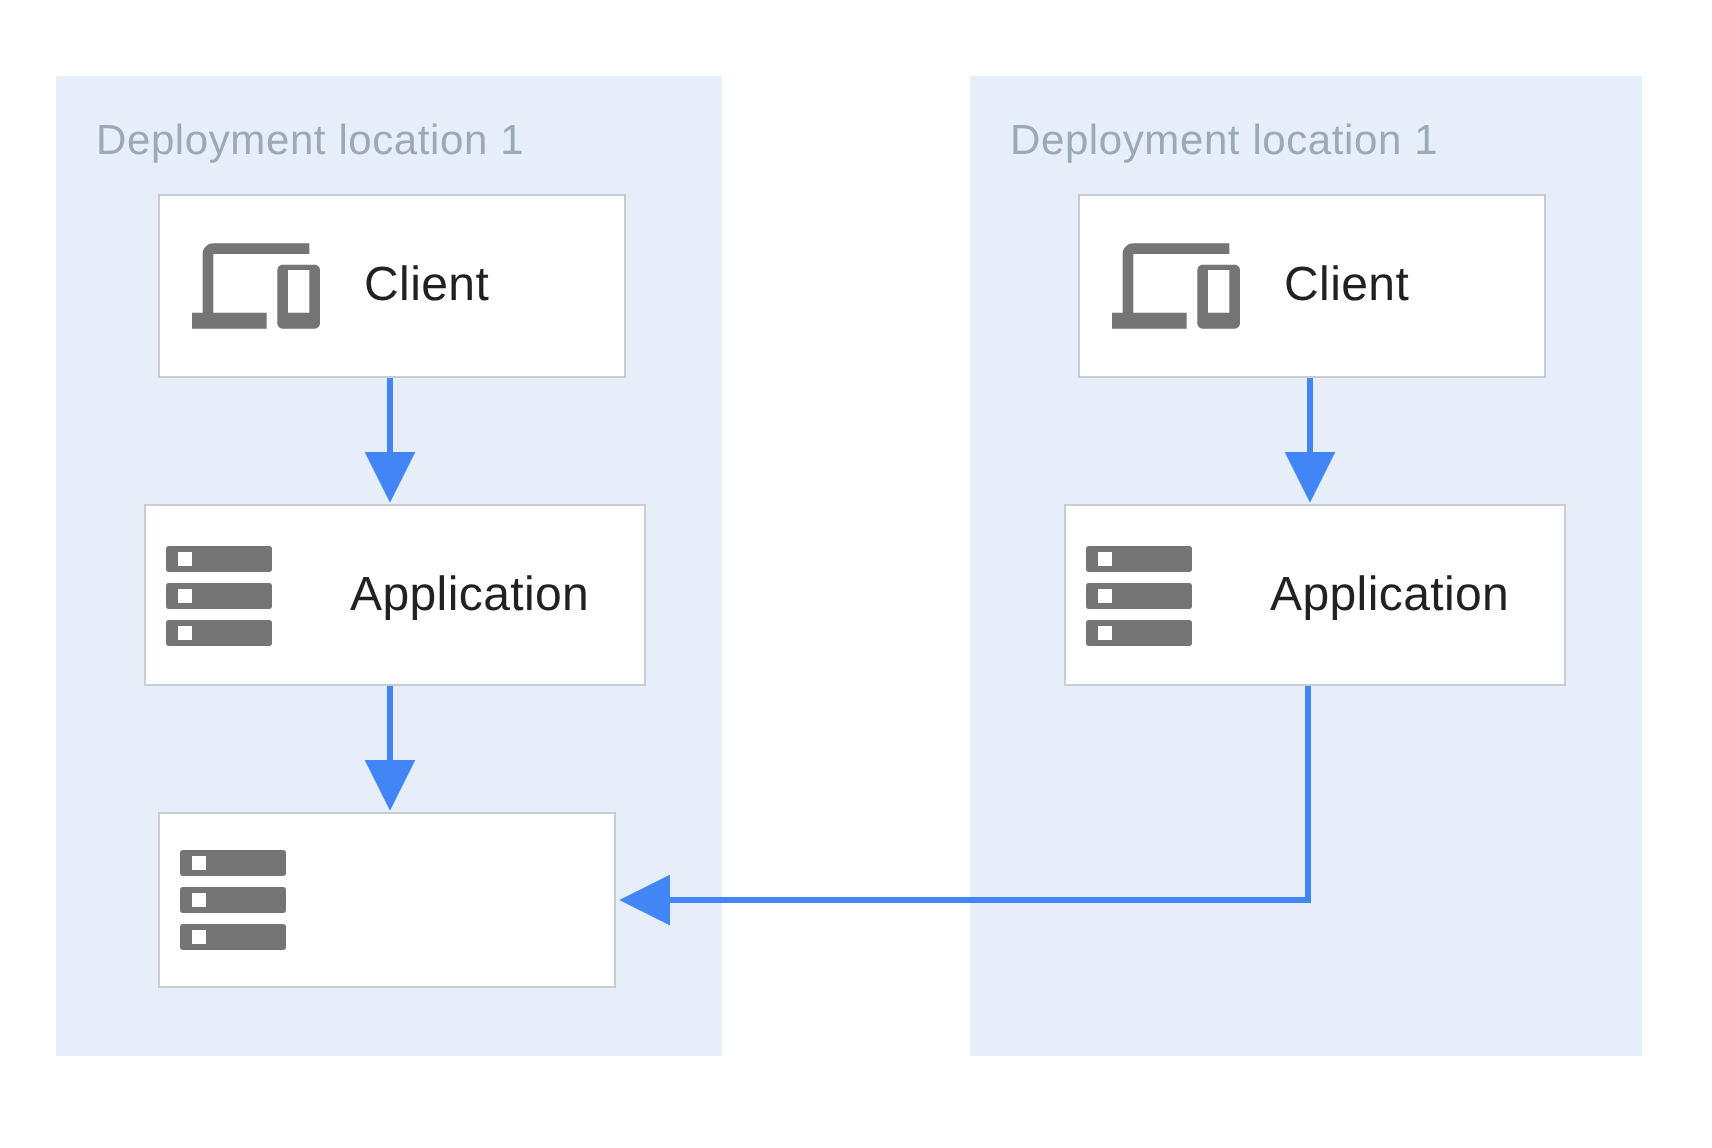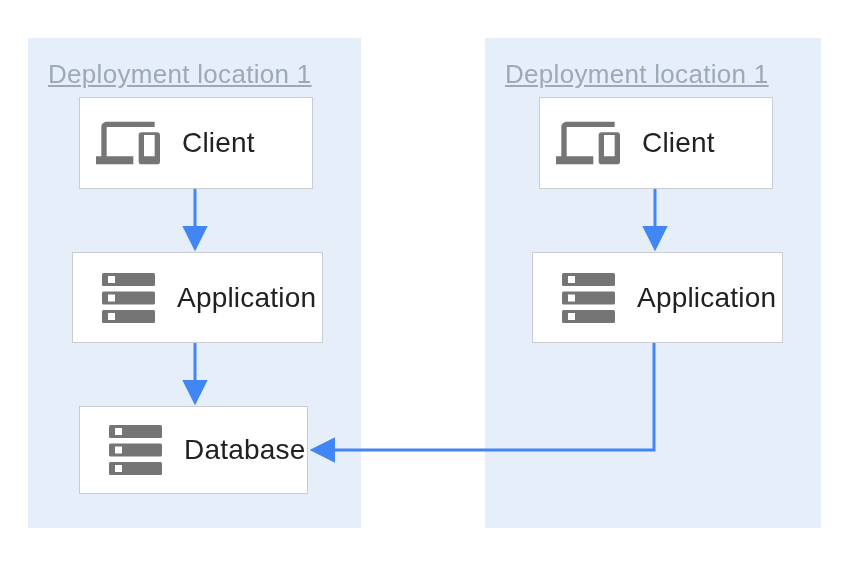--- a/index.html
+++ b/index.html
@@ -19,41 +19,40 @@
     font-family:"Liberation Sans",sans-serif;
   }
   .zone{
     position:absolute;top:38px;height:490px;
     background:var(--zone-bg);
   }
   .zone--one{left:28px;width:333px;}
   .zone--two{left:485px;width:336px;}
   .zone-title{
     padding:21px 0 0 20px;
-    font-size:26px;
+    font-size:21px;
     letter-spacing:0.3px;
     color:var(--zone-title);
     white-space:nowrap;
-    text-decoration:underline;
   }
   .edges{position:absolute;left:0;top:0;pointer-events:none;}
   .edges path{stroke:var(--arrow-blue);stroke-width:3;fill:none;}
   .edges marker path{fill:var(--arrow-blue);stroke:none;}
   .node{
     position:absolute;
     background:var(--box-bg);
     border:1px solid var(--box-border);
     box-sizing:border-box;
     display:flex;align-items:center;
   }
   .node--client{padding-left:15px;gap:21px;}
-  .node--storage{padding-left:29px;gap:22px;}
+  .node--storage{padding-left:10px;gap:39px;}
   .icon{display:flex;align-items:center;color:var(--icon-gray);}
   .node-label{
-    font-size:28px;
+    font-size:24px;
     color:var(--label-text);
     letter-spacing:0.2px;
     white-space:nowrap;
   }
 </style>
 </head>
 <body>
 
 <div class="stage">
 
@@ -103,21 +102,20 @@
     <span class="icon">
       <svg width="53" height="50" viewBox="0 0 53 50">
         <rect x="0" y="0" width="53" height="13" rx="1.5" fill="currentColor"></rect>
         <rect x="0" y="18.5" width="53" height="13" rx="1.5" fill="currentColor"></rect>
         <rect x="0" y="37" width="53" height="13" rx="1.5" fill="currentColor"></rect>
         <rect x="6" y="3" width="7" height="7" fill="#fff"></rect>
         <rect x="6" y="21.5" width="7" height="7" fill="#fff"></rect>
         <rect x="6" y="40" width="7" height="7" fill="#fff"></rect>
       </svg>
     </span>
-    <span class="node-label">Database</span>
   </div>
 
   <div class="node node--client" style="left:539px;top:97px;width:234px;height:92px;">
     <span class="icon">
       <svg width="66" height="64" viewBox="0 0 24 24" fill="currentColor">
         <path d="M4 6h18V4H4c-1.1 0-2 .9-2 2v11H0v3h14v-3H4V6zm19 2h-6c-.55 0-1 .45-1 1v10c0 .55.45 1 1 1h6c.55 0 1-.45 1-1V9c0-.55-.45-1-1-1zm-1 9h-4v-8h4v8z"></path>
       </svg>
     </span>
     <span class="node-label">Client</span>
   </div>

